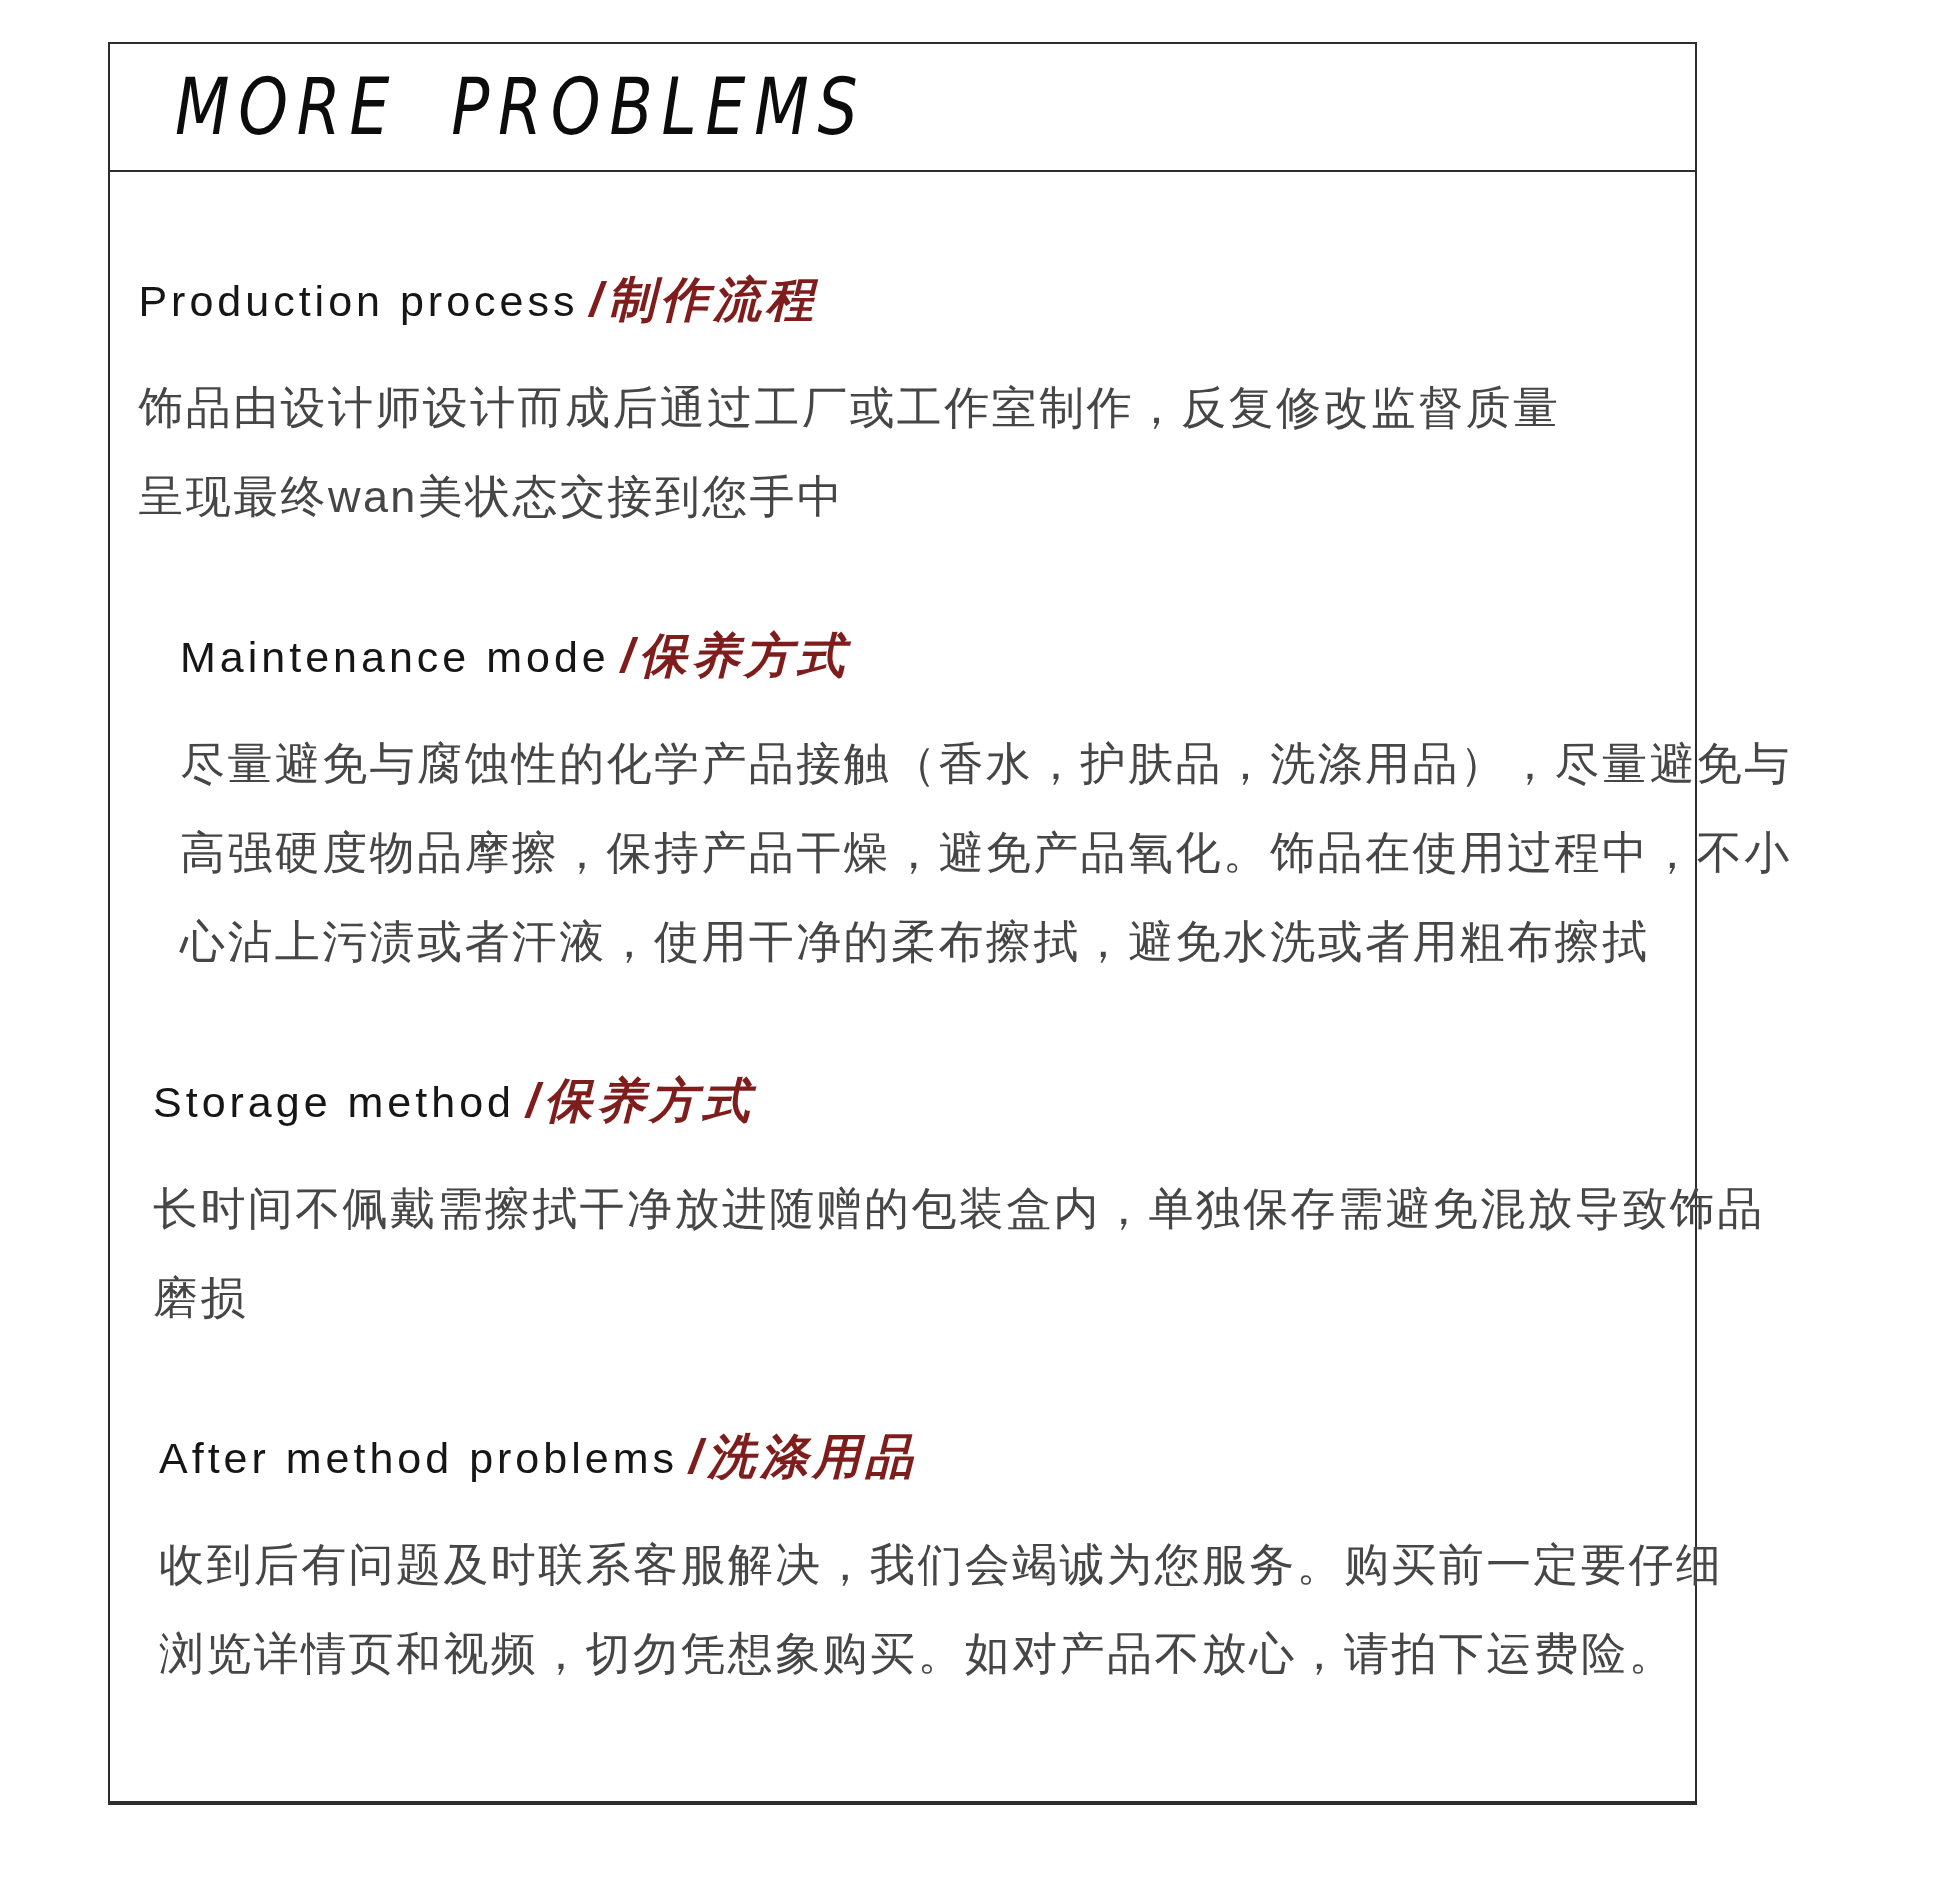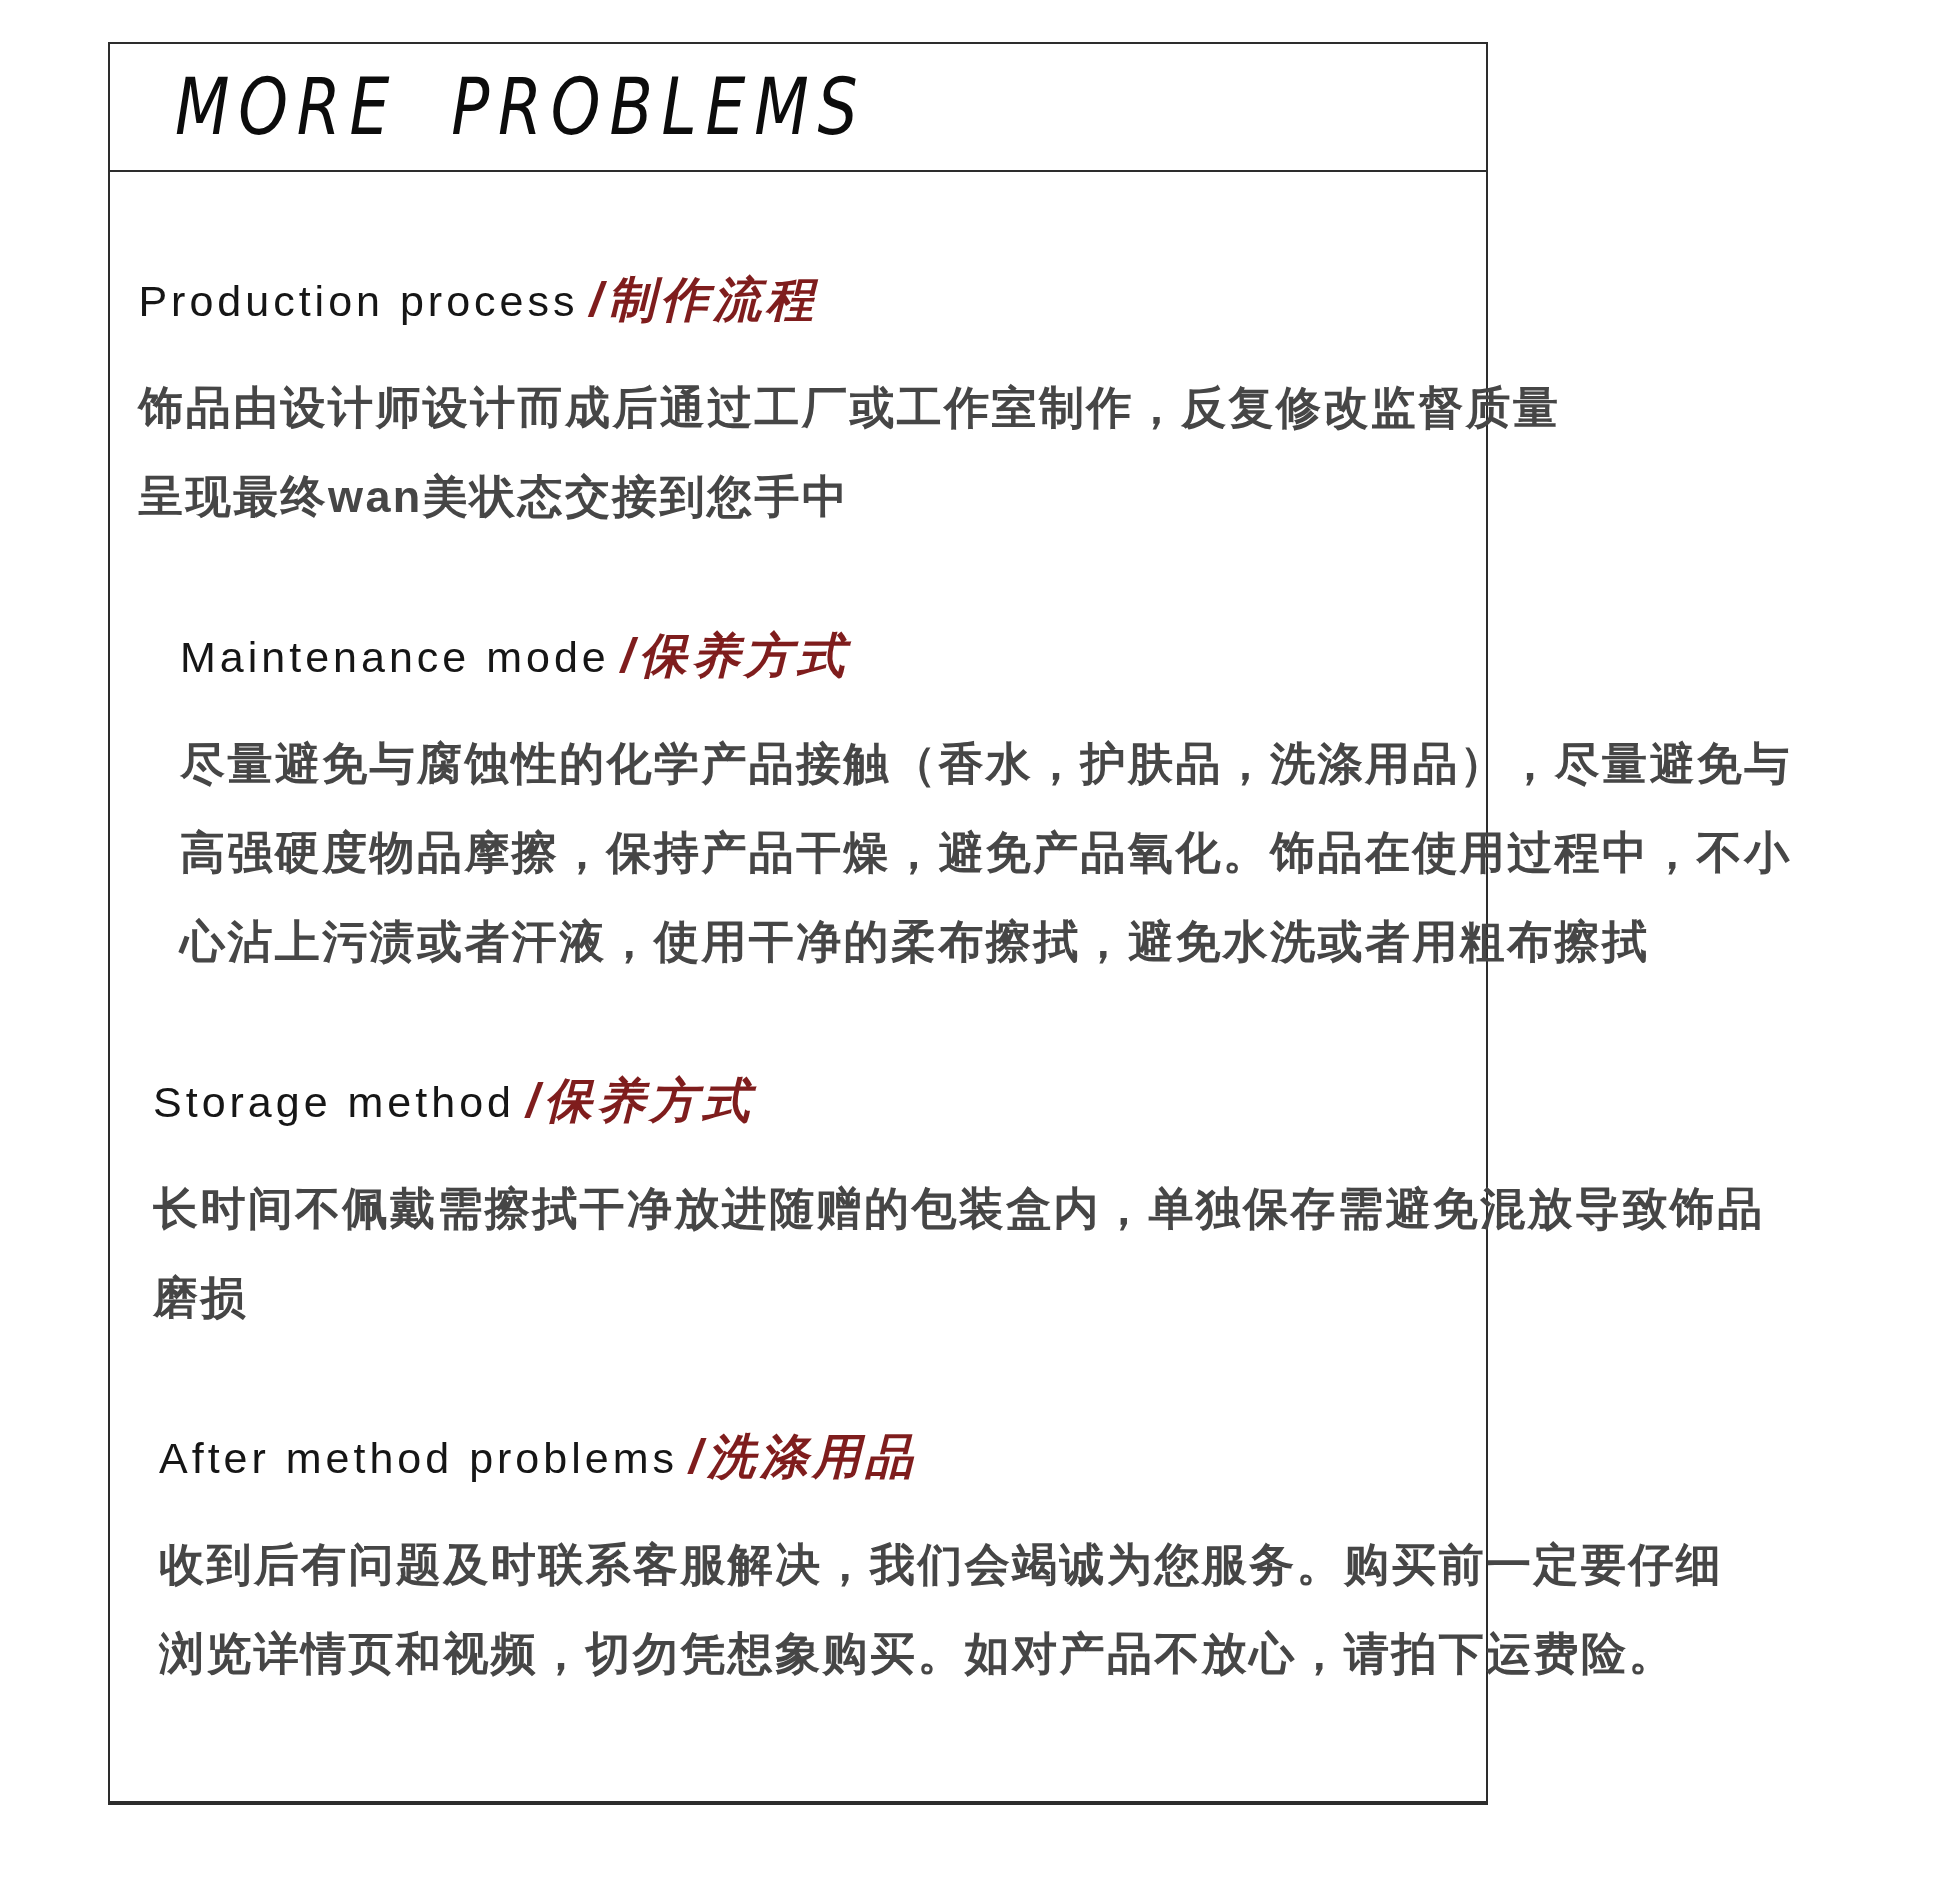--- a/index.html
+++ b/index.html
@@ -11,21 +11,21 @@
     width: 1959px;
     height: 1877px;
     position: relative;
     overflow: hidden;
     font-family: "Liberation Sans", "DejaVu Sans", sans-serif;
   }
   .panel {
     position: absolute;
     left: 108px;
     top: 42px;
-    width: 1380px;
+    width: 1589px;
     height: 1763px;
     box-sizing: border-box;
     border: 2.4px solid #2d2d2d;
     border-bottom-width: 4px;
     background: #ffffff;
   }
   .title-band {
     height: 126px;
     box-sizing: content-box;
     border-bottom: 2.4px solid #2d2d2d;
@@ -76,21 +76,20 @@
     margin-left: 11px;
     color: #7f1d1d;
   }
   .line {
     margin: 0;
     font-size: 45px;
     line-height: 89px;
     color: #464646;
     letter-spacing: 2.4px;
     white-space: nowrap;
-    font-weight: bold;
   }
 </style>
 </head>
 <body>
 
 <div class="panel">
   <div class="title-band">
     <h1 class="title">MORE PROBLEMS</h1>
   </div>
   <div class="content">

